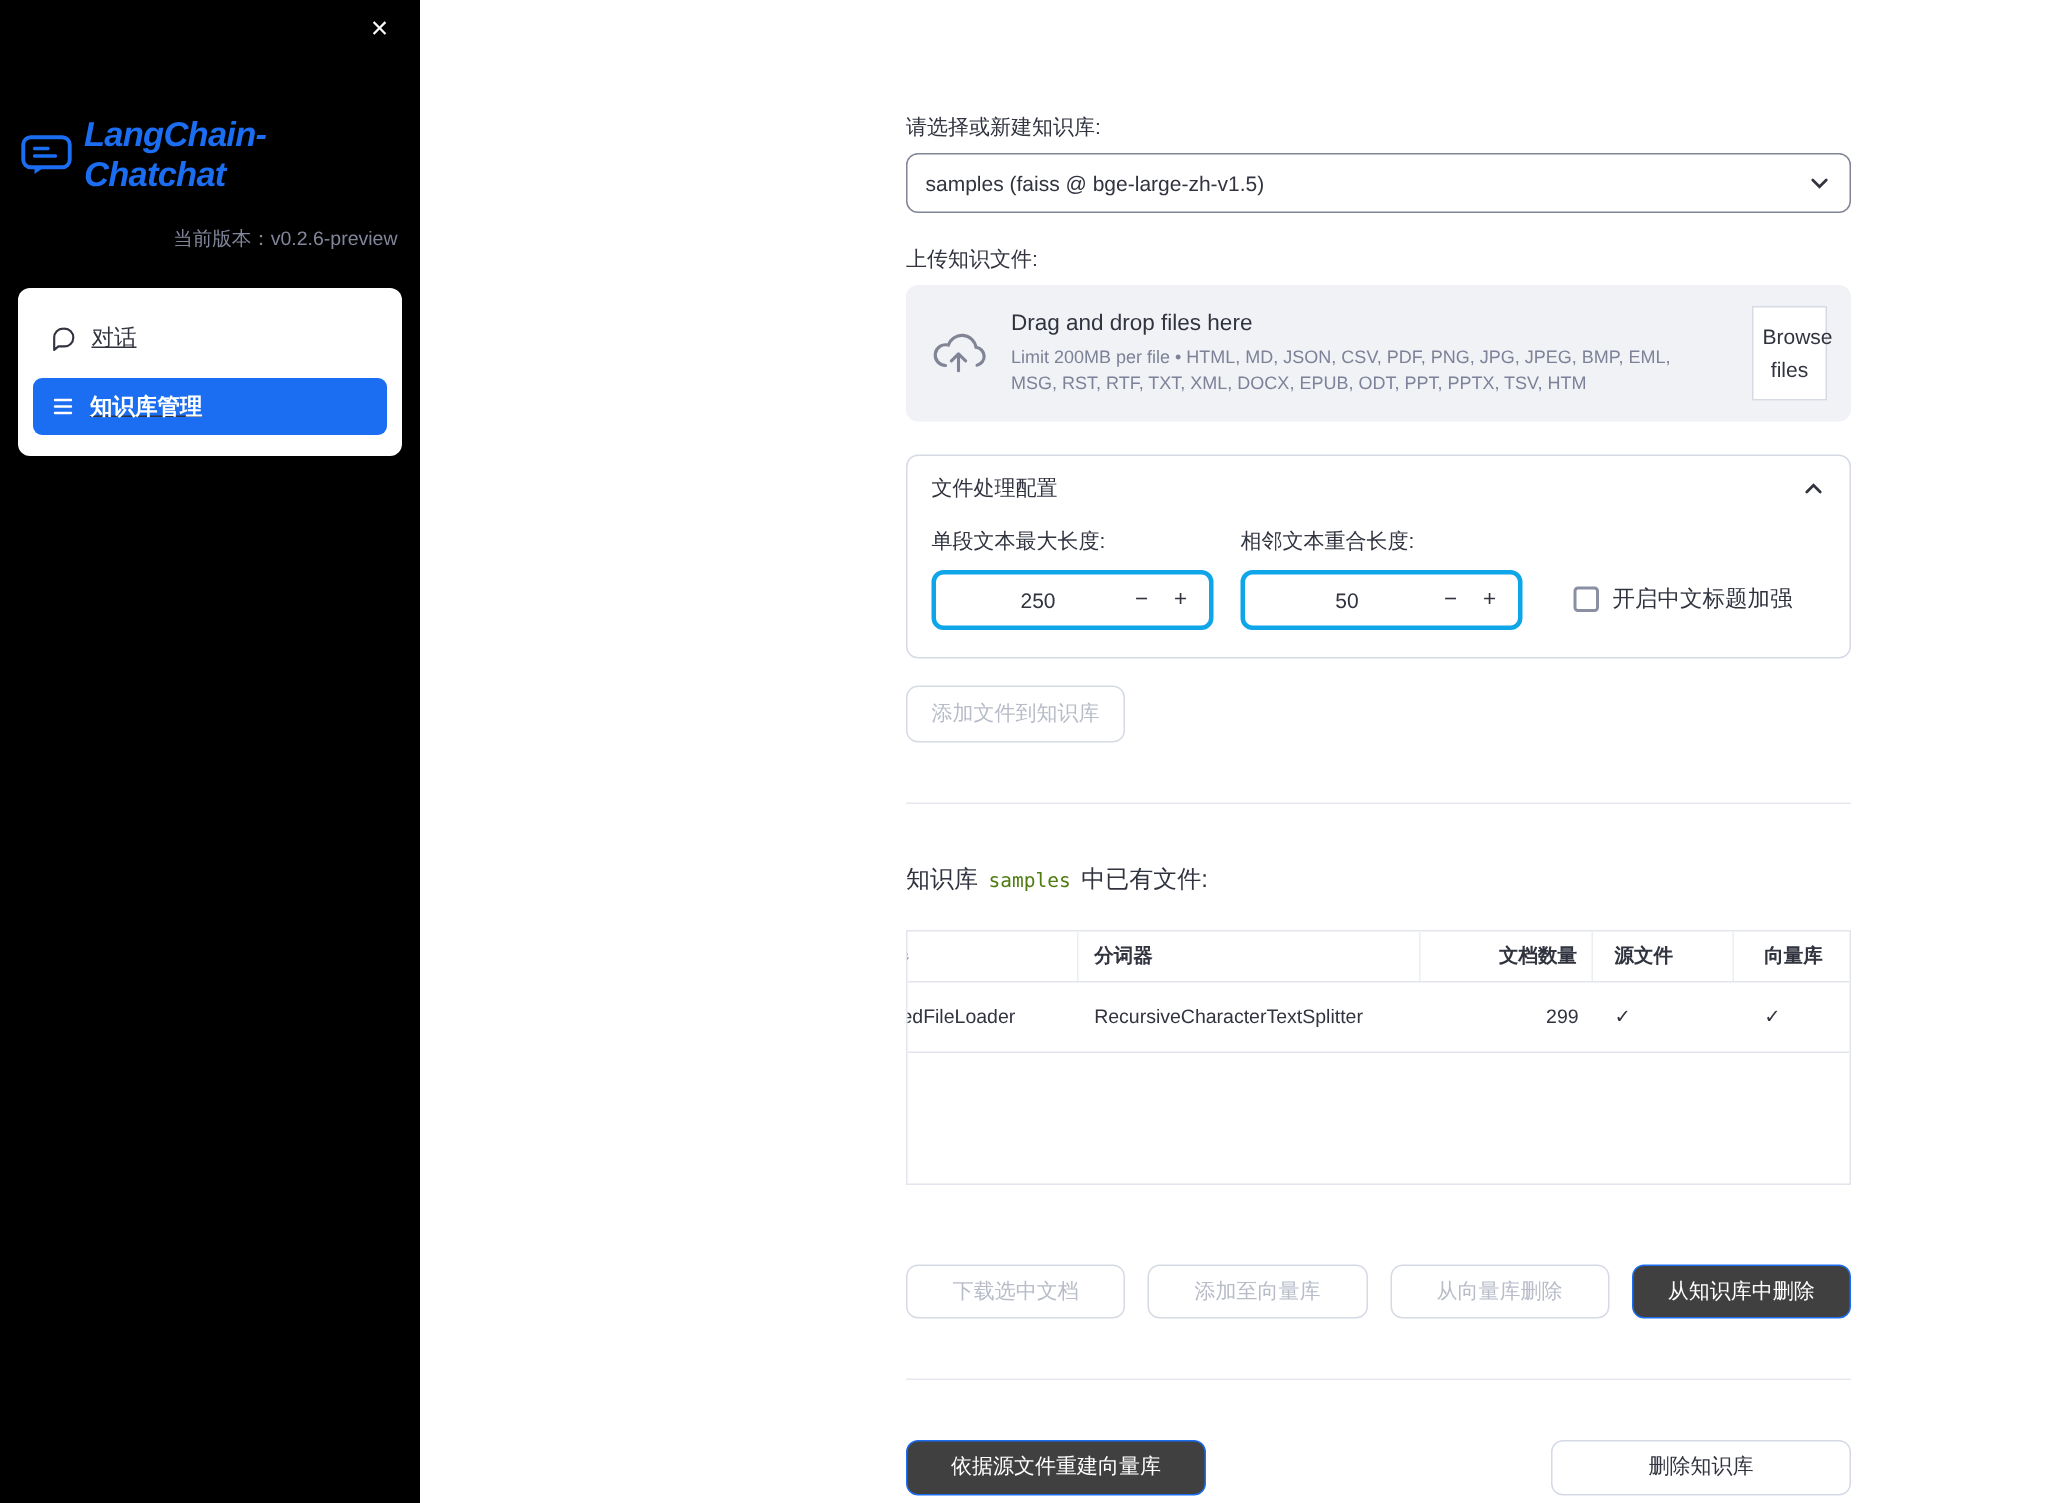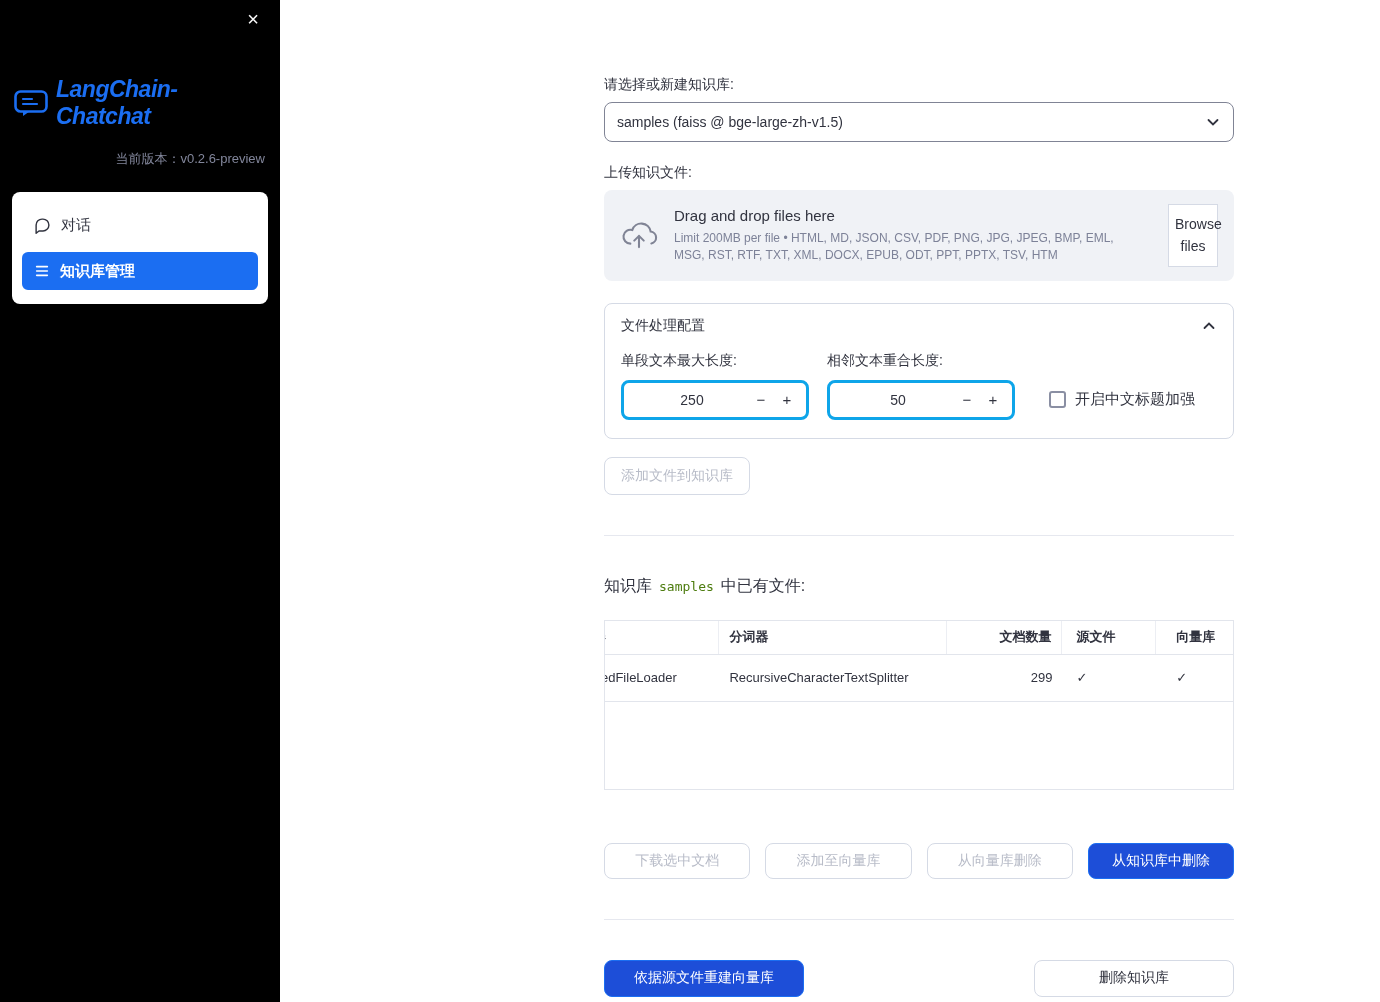--- a/index.html
+++ b/index.html
@@ -10,21 +10,21 @@
   }
 
   
   .sidebar { width: 280px; flex-shrink: 0; background: #000000; position: relative; padding: 0 12px; }
   .close-btn { position: absolute; top: 4px; right: 12px; width: 30px; height: 30px;
     display: flex; align-items: center; justify-content: center;
     color: #fafafa; font-size: 20px; cursor: pointer; }
   .logo { display: flex; align-items: center; gap: 8px; margin-top: 76px; padding-left: 2px; }
   .logo-text { color: #1b6ef2; font-size: 23px; font-weight: bold; font-style: italic; letter-spacing: -0.5px; }
   .version { color: #82869b; font-size: 13px; text-align: right; margin-top: 20px; padding-right: 3px; }
-  .nav-card { background: #ffffff; border-radius: 8px; margin-top: 24px; padding: 14px 10px; }
+  .nav-card { background: #ffffff; border-radius: 8px; margin-top: 24px; padding: 14px 10px; text-decoration: underline; }
   .nav-item { display: flex; align-items: center; gap: 10px; height: 38px; padding: 0 12px;
     border-radius: 6px; font-size: 15px; color: #31333f; cursor: pointer; }
   .nav-item.active { background: #1b6ef2; color: #ffffff; font-weight: bold; margin-top: 8px; }
 
   
   .main { flex: 1; padding: 76px 0 0 324px; }
   .content { width: 630px; }
   .field-label { font-size: 14px; margin-bottom: 8px; }
 
   .select-box { height: 40px; border: 1px solid #808495; border-radius: 8px; background: #fff;
@@ -52,21 +52,21 @@
   .num-value { flex: 1; font-size: 14px; }
   .step-btn { width: 26px; height: 30px; display: flex; align-items: center; justify-content: center;
     font-size: 15px; color: #31333f; cursor: pointer; }
   .checkbox-row { display: flex; align-items: center; gap: 9px; margin: 0 0 11px 16px; cursor: pointer; }
   .checkbox { width: 17px; height: 17px; border: 2px solid #8a8fa3; border-radius: 3px; background: #fff; }
   .checkbox-label { font-size: 15px; }
 
   .btn { border-radius: 8px; font-size: 14px; display: inline-flex; align-items: center;
     justify-content: center; cursor: pointer; }
   .btn.disabled { background: #fff; border: 1px solid #d5dae5; color: #b8bcc8; cursor: default; }
-  .btn.primary { background: #1d4ed8; border: 1px solid #1b6ef2; color: #fff; }
+  .btn.primary { background: #404040; border: 1px solid #1b6ef2; color: #fff; }
   .btn.secondary { background: #fff; border: 1px solid #d5dae5; color: #31333f; }
 
   .add-btn { margin-top: 18px; padding: 9px 16px; }
 
   .divider { border: none; border-top: 1px solid #e6e8ef; margin: 40px 0; }
 
   .kb-files-line { display: flex; align-items: baseline; gap: 7px; font-size: 16px; }
   .code-chip { font-family: "DejaVu Sans Mono", "Liberation Mono", monospace;
     font-size: 13px; color: #4d7c0f; }
 

